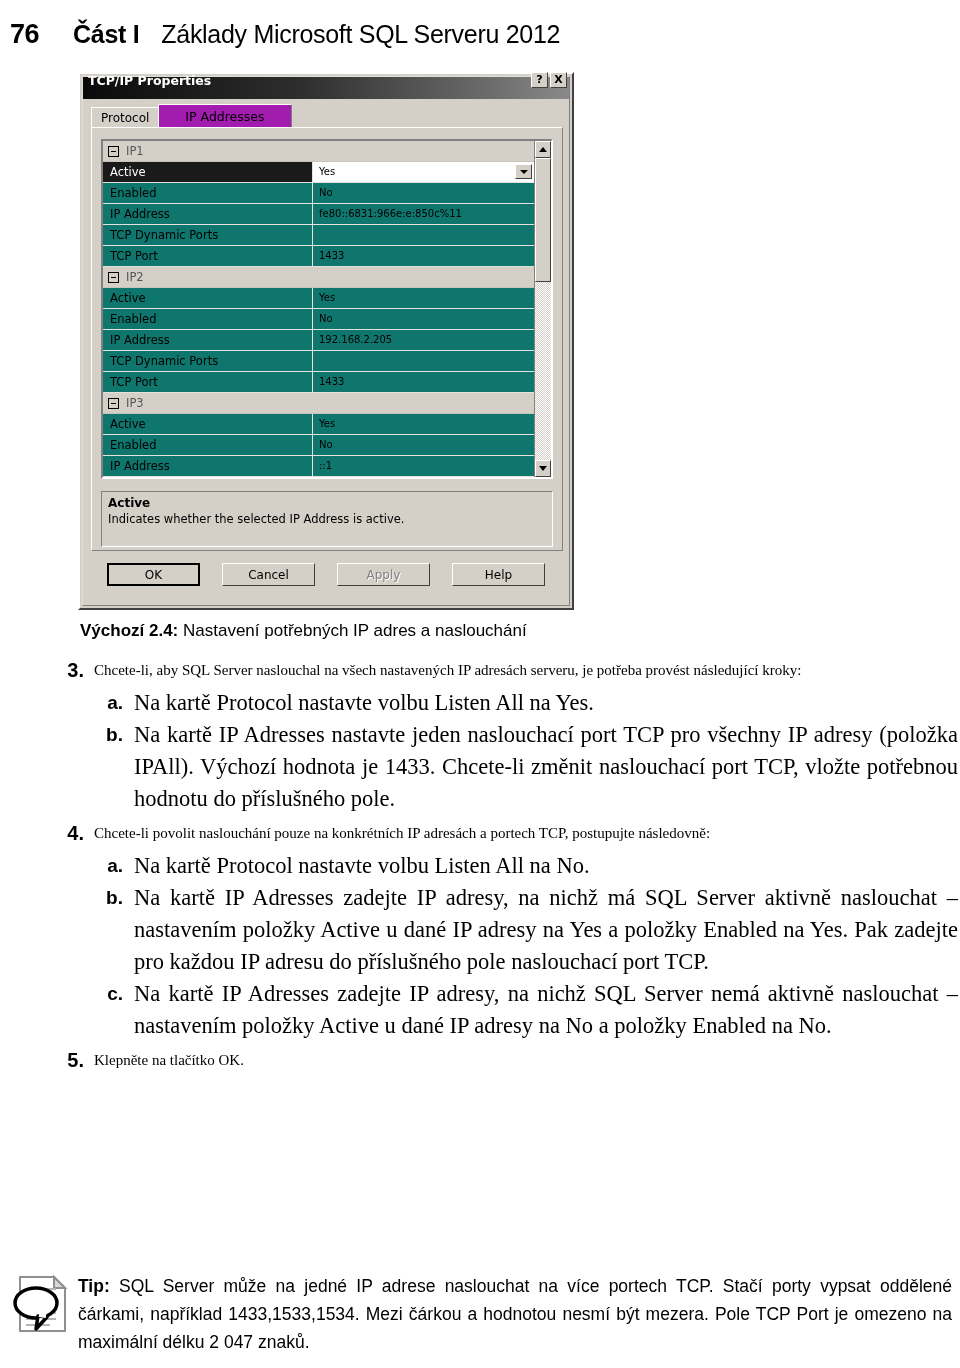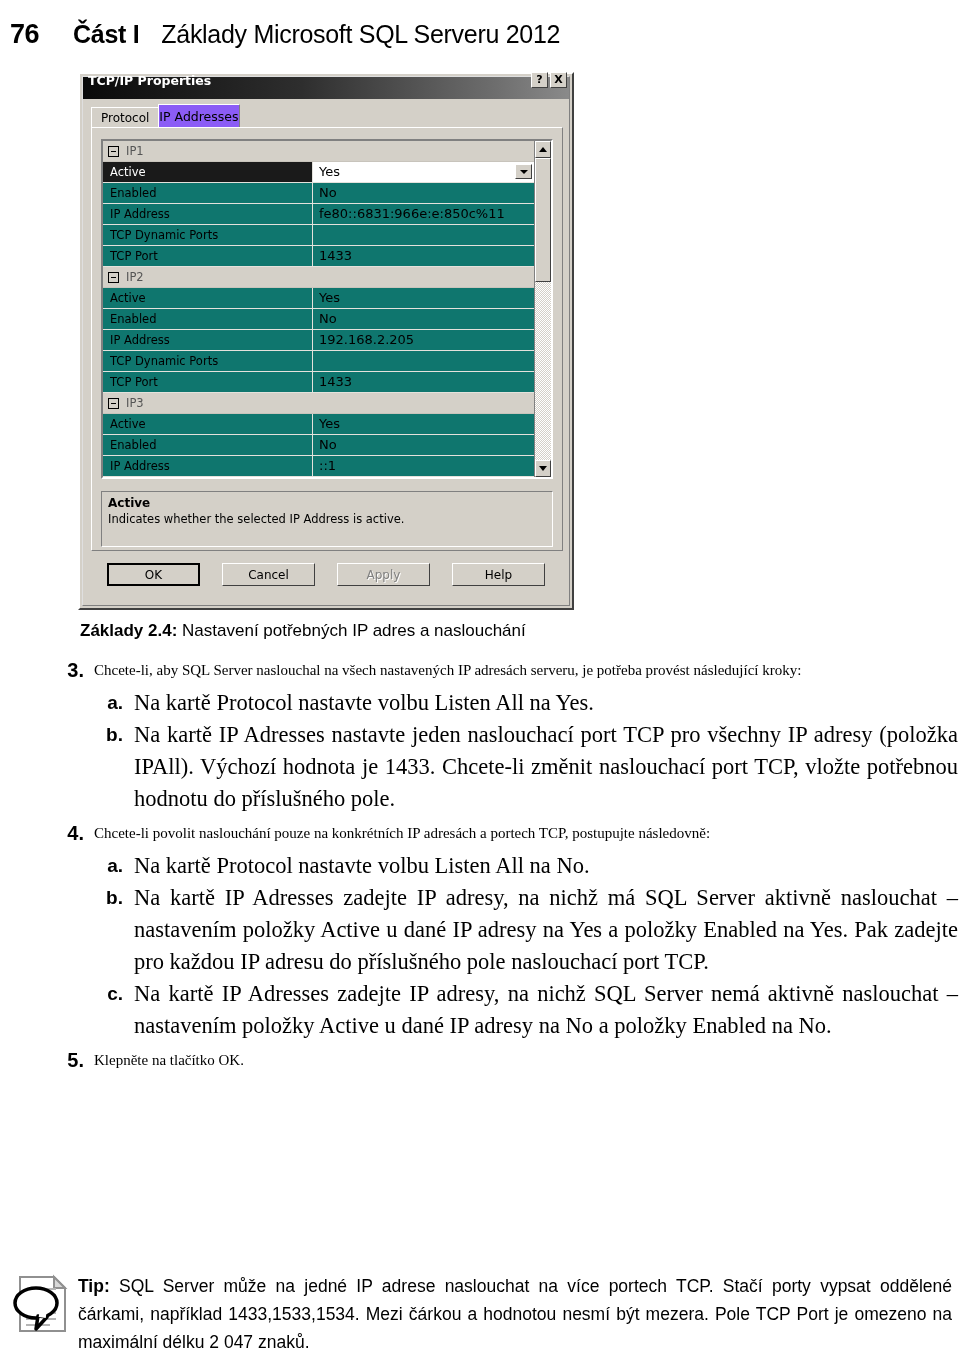--- a/index.html
+++ b/index.html
@@ -71,23 +71,23 @@
   .tab {
     height: 20px; padding: 4px 9px; font-size: 12px;
     display: flex; align-items: center;
     background: #d4d0c8;
     border: 1px solid; border-color: #ffffff #808080 #d4d0c8 #ffffff;
     border-bottom: none;
     margin-right: -1px; position: relative;
     font-family: "DejaVu Sans", sans-serif;
   }
   .tab.active {
-    height: 23px; background: #8b5cf6; z-index: 3;
+    height: 23px; background: #a21caf; z-index: 3;
     border-color: #ffffff #808080 #d4d0c8 #ffffff;
-    padding: 0 0; font-size: 12.5px;
+    padding: 0 26px; font-size: 12.5px;
   }
   .tabbody {
     position: absolute; left: 8px; top: 50px; width: 472px; height: 424px;
     background: #d4d0c8;
     border: 1px solid; border-color: #ffffff #808080 #808080 #ffffff;
   }
 
   
   .grid-wrap {
     position: absolute; left: 18px; top: 62px;
@@ -107,21 +107,21 @@
   .grow .gname {
     width: 210px; flex: 0 0 210px;
     padding-left: 7px;
     font-size: 11.5px; line-height: 20px; color: #000;
     border-right: 1px solid #e4e2dc;
     white-space: nowrap; overflow: hidden;
     font-family: "DejaVu Sans", sans-serif;
   }
   .grow .gval {
     flex: 1 1 auto; padding-left: 6px;
-    font-size: 13px; line-height: 20px; color: #000;
+    font-size: 10px; line-height: 20px; color: #000;
     white-space: nowrap; overflow: hidden;
     font-family: "DejaVu Sans", sans-serif;
   }
   .grow.selected .gname {
     background: #1a1a1a; color: #ffffff; font-weight: normal;
   }
   .grow.selected .gval {
     background: #ffffff; color: #000; position: relative; padding-right: 22px;
   }
   .combo-arrow {
@@ -384,21 +384,21 @@
       <div class="wbtn default">OK</div>
       <div class="wbtn">Cancel</div>
       <div class="wbtn disabled">Apply</div>
       <div class="wbtn">Help</div>
     </div>
 
   </div>
 </div>
 
 <div class="figcaption">
-  <b>Základy 2.4:</b>
+  <b>Výchozí 2.4:</b>
   <span>Nastavení potřebných IP adres a naslouchání</span>
 </div>
 
 <div class="content" id="steps-root">
     <div class="num-item">
       <div class="num-marker">3.</div>
       <div class="num-body">
         <div class="para just">Chcete-li, aby SQL Server naslouchal na všech nastavených IP adresách serveru, je potřeba provést následující kroky:</div>
         <div class="sub-list">
           <div class="sub-item">

